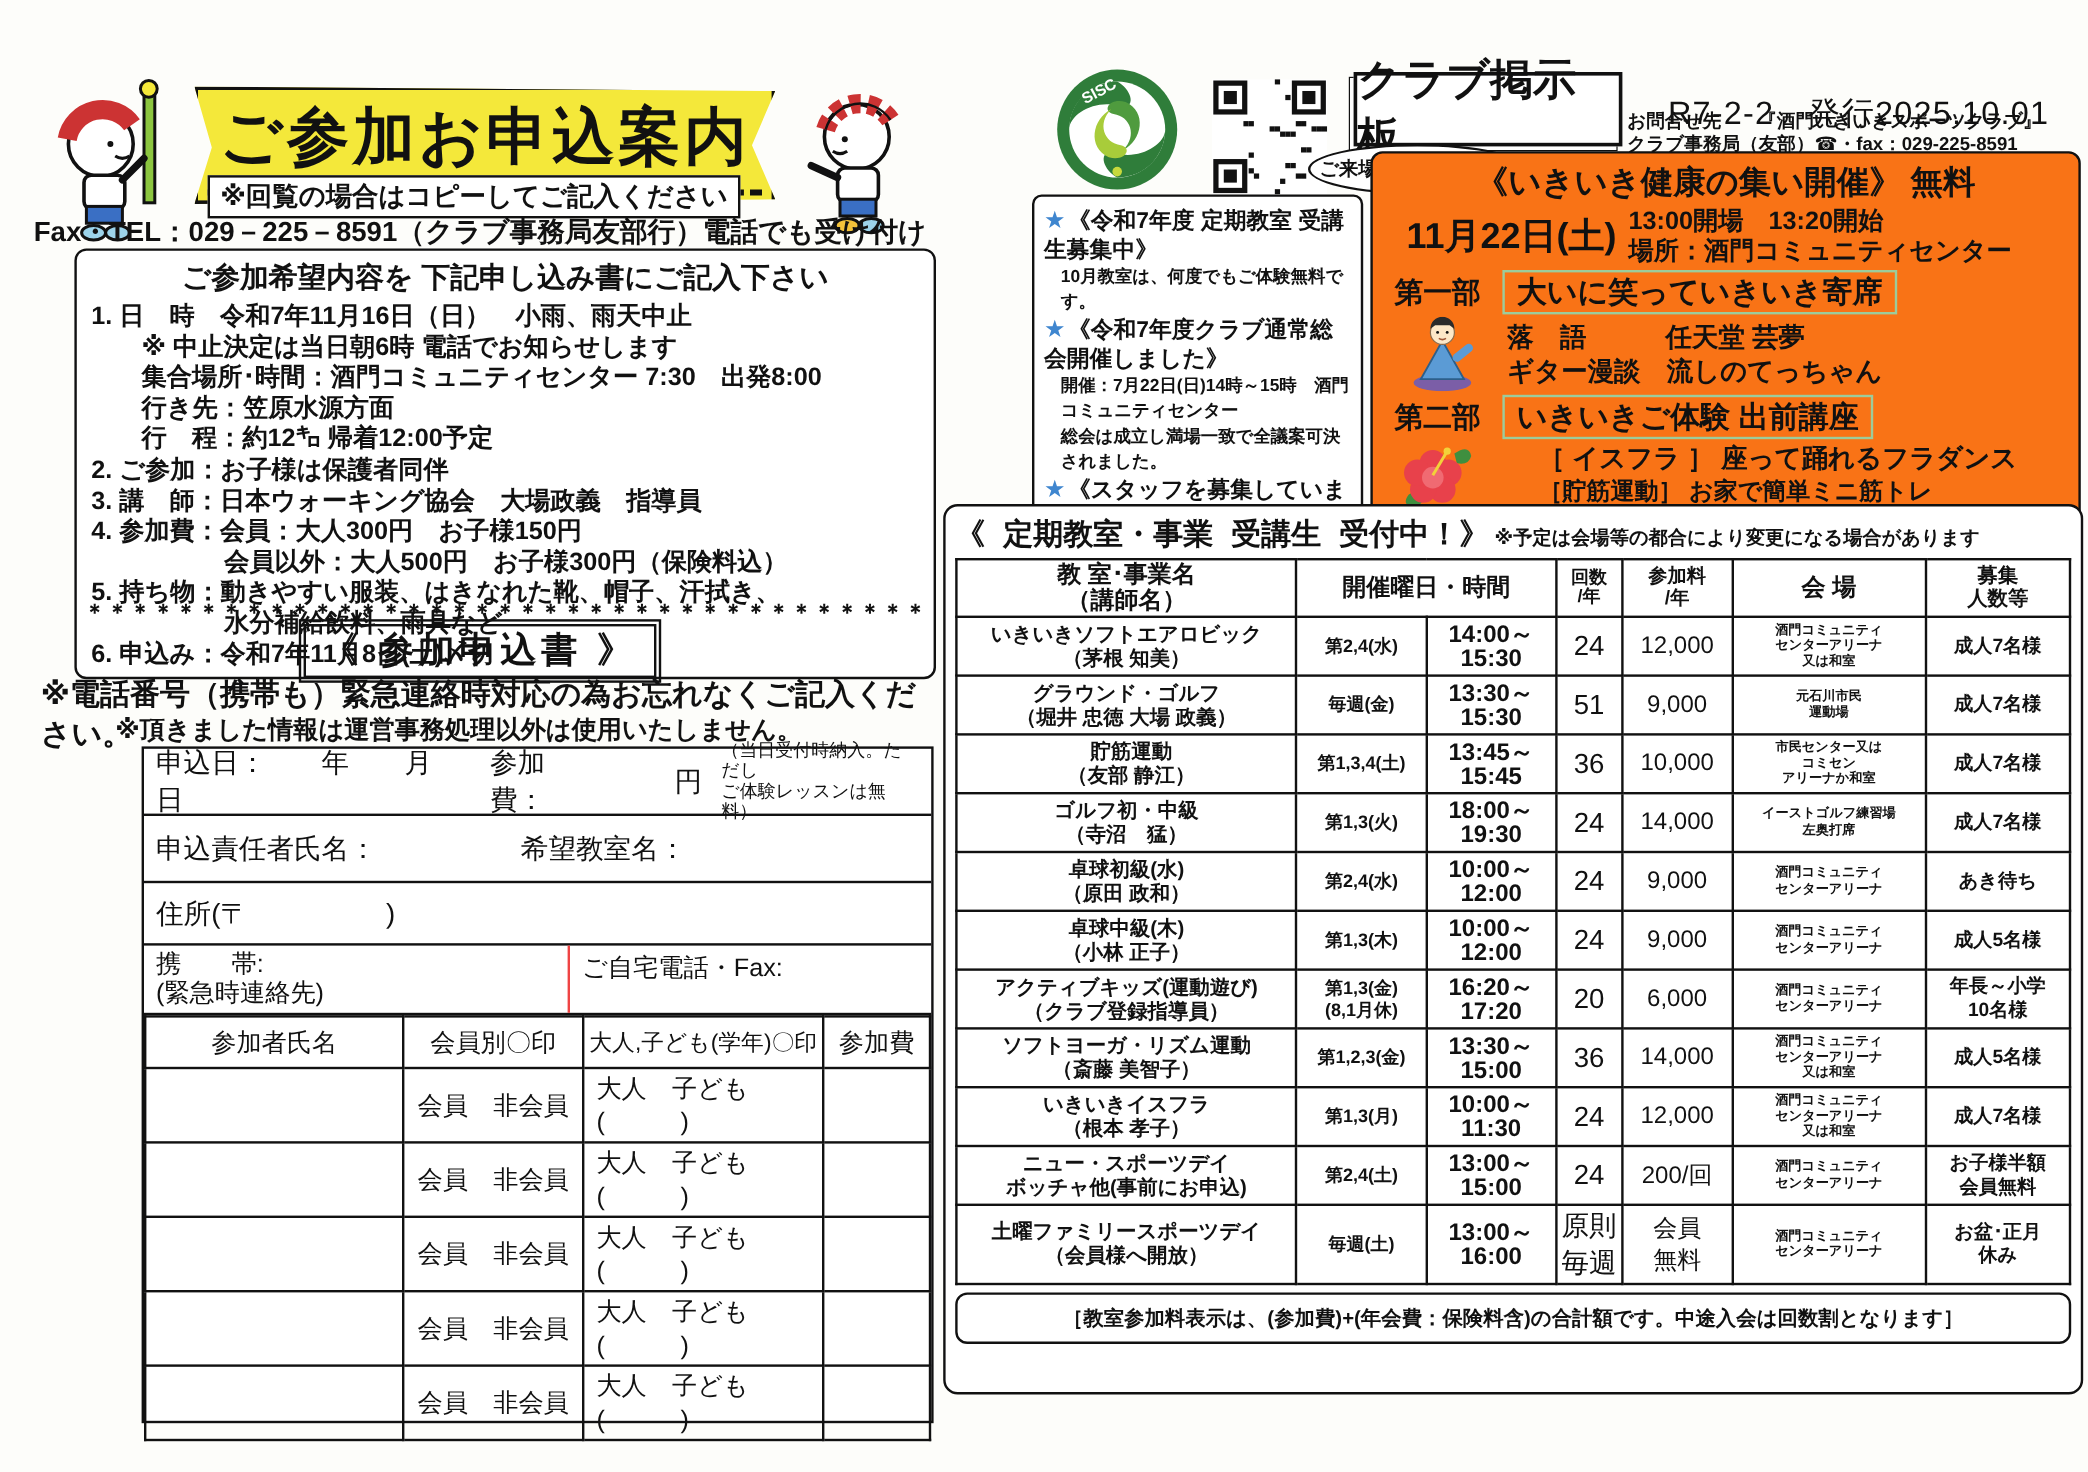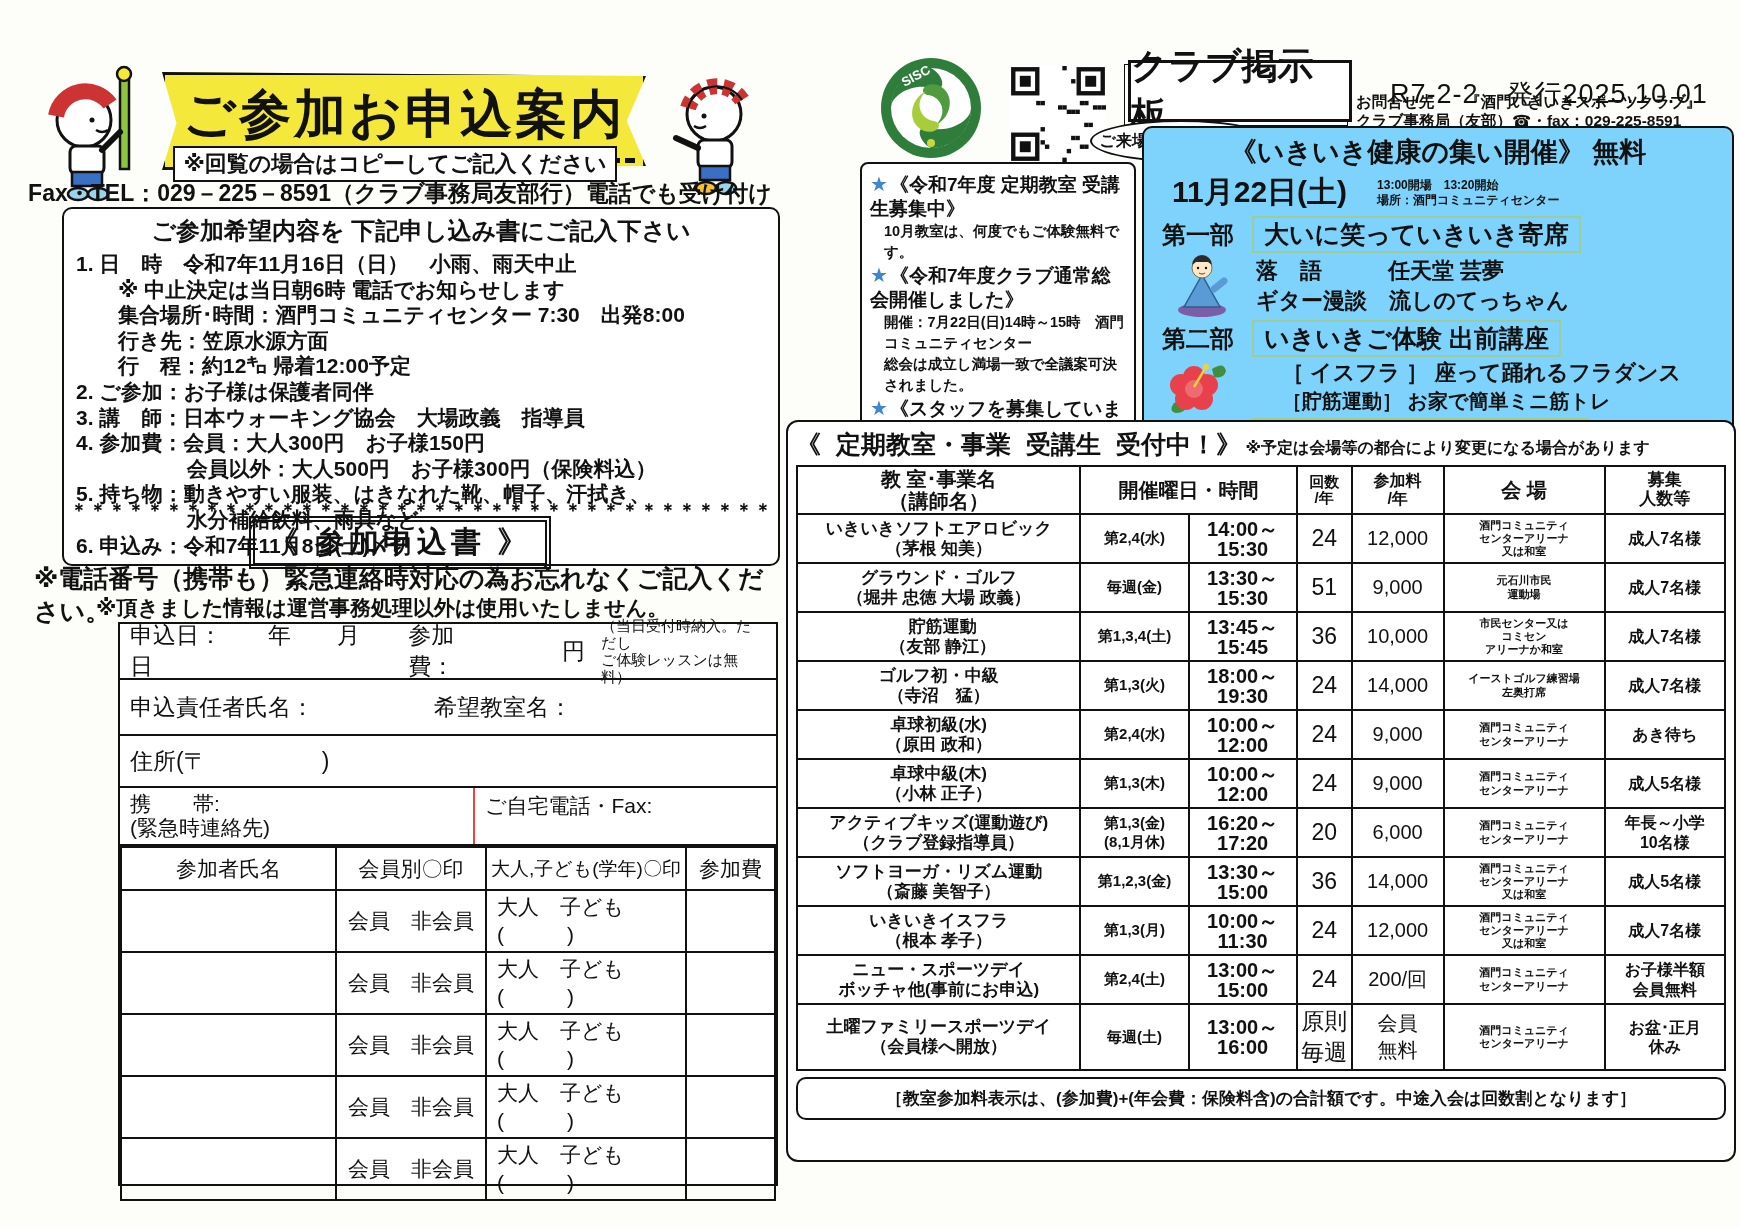--- a/index.html
+++ b/index.html
@@ -36,25 +36,25 @@
   .board-banner{border:3px solid #111;background:#fff;display:flex;align-items:center;justify-content:center;
                 font-size:36px;font-weight:bold;box-shadow:-4px 4px 0 -1px #fff,-4px 4px 0 0 #111;}
   .issue{font-size:27px;letter-spacing:1px;}
   .contact{font-size:15.5px;font-weight:bold;line-height:1.25;}
   .bubble{border:2px solid #111;border-radius:50%;display:flex;align-items:center;justify-content:center;
           font-size:16px;font-weight:bold;background:#fff;}
   .ann-box{border:2px solid #111;border-radius:8px;background:#fff;padding:8px 8px 4px 8px;box-sizing:border-box;}
   .ann-title{font-size:19px;font-weight:bold;line-height:1.25;}
   .star{color:#3f86cf;font-size:20px;margin-right:2px;}
   .ann-line{font-size:14.5px;font-weight:bold;line-height:1.45;margin-left:14px;}
-  .event-box{border:2px solid #111;border-radius:10px;background:#7dd3fc;padding:6px 10px;box-sizing:border-box;}
+  .event-box{border:2px solid #111;border-radius:10px;background:#f97316;padding:6px 10px;box-sizing:border-box;}
   .ev-title{font-size:27px;font-weight:bold;text-align:center;}
   .ev-date-row{display:flex;align-items:center;gap:10px;margin:2px 0 2px 18px;}
   .ev-date{font-size:30px;font-weight:bold;}
-  .ev-small{font-size:12px;font-weight:bold;line-height:1.2;margin-left:20px;}
+  .ev-small{font-size:21px;font-weight:bold;line-height:1.2;}
   .part-row{display:flex;align-items:center;gap:18px;margin:3px 0 2px 8px;}
   .part-label{font-size:24px;font-weight:bold;}
   .part-title{border:2px solid #9ccc9c;font-size:25px;font-weight:bold;padding:0 10px;}
   .ev-lines{margin-left:90px;font-size:22px;font-weight:bold;line-height:1.35;}
   .ev-line2{font-size:20px;font-weight:bold;line-height:1.3;}
   .ev-final{font-size:20px;font-weight:bold;text-align:center;margin-top:2px;}
   .classes-box{border:2px solid #111;border-radius:12px;background:#fff;padding:6px 8px;box-sizing:border-box;}
   .cls-title{font-size:25px;font-weight:bold;display:inline;font-family:Liberation Mono, monospace;}
   .cls-note{font-size:16px;font-weight:bold;display:inline;}
   .ctable{border-collapse:collapse;width:100%;table-layout:fixed;margin-top:4px;}

